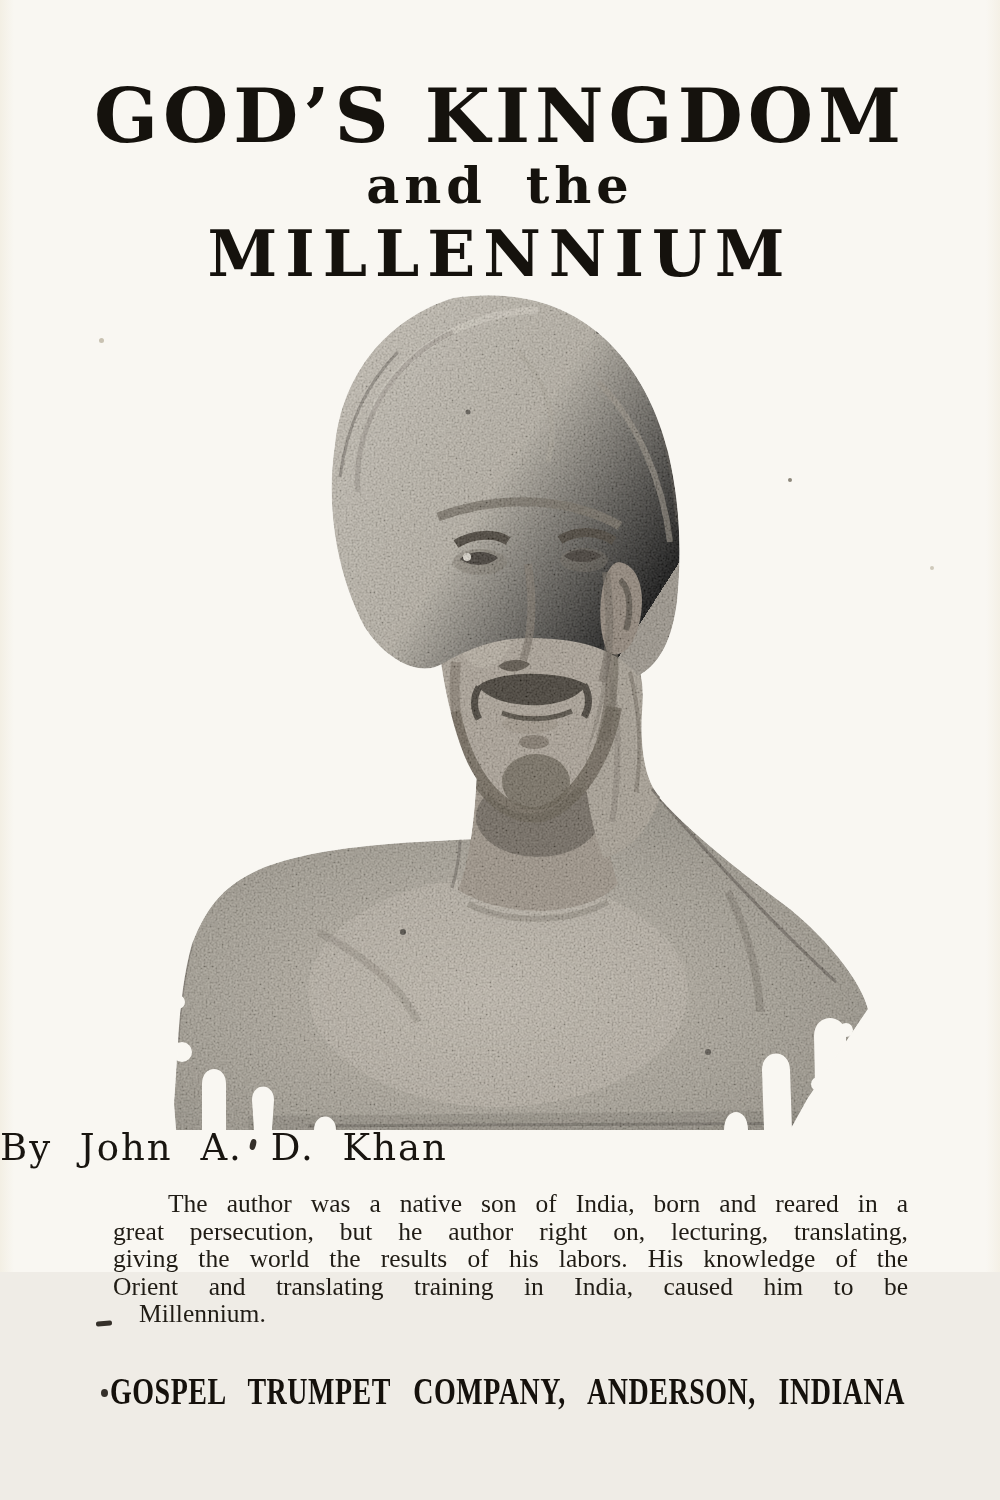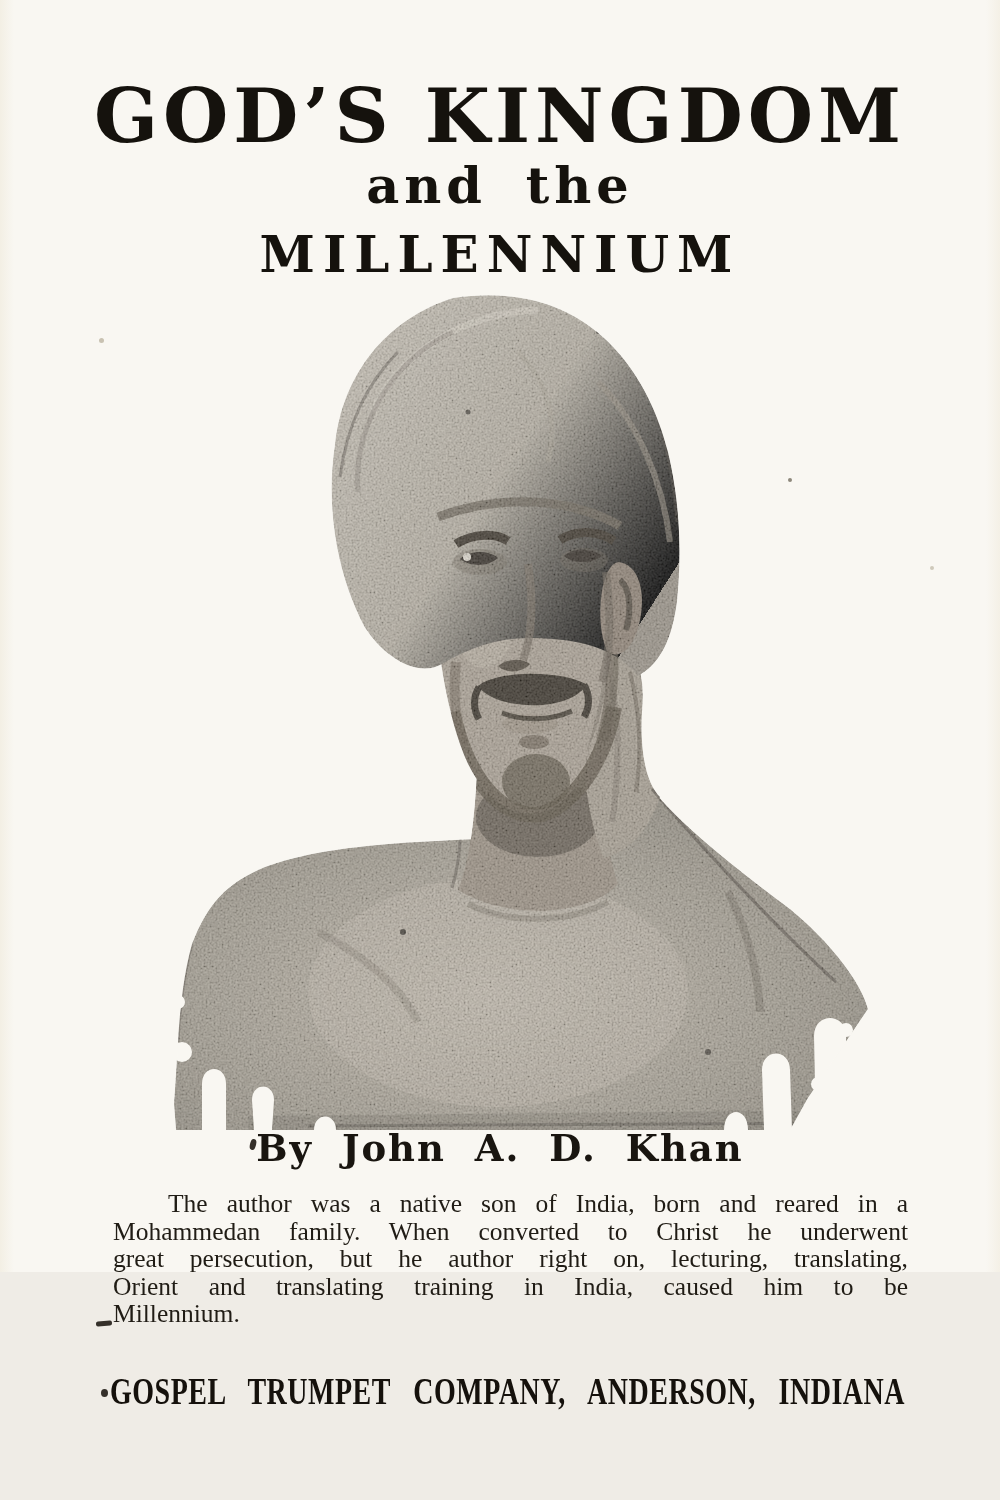--- a/index.html
+++ b/index.html
@@ -16,41 +16,41 @@
     padding-left:38px;
   }
   
   .title{
     position:absolute;top:82px;left:0;width:1000px;
     text-align:center;line-height:69px;
     font-weight:bold;color:#15120d;
   }
   .title .l1{font-size:75px;letter-spacing:5px;}
   .title .l2{font-size:51px;letter-spacing:5px;word-spacing:16px;}
-  .title .l3{font-size:50px;letter-spacing:8px;}
+  .title .l3{font-size:63px;letter-spacing:8px;}
   
   .portrait{
     position:absolute;left:168px;top:292px;width:700px;height:838px;margin:0;
   }
   
   .byline{
     position:absolute;top:1126px;left:0;width:1000px;
-    text-align:center;font-size:37px;font-weight:bold;
+    font-size:37px;font-weight:normal;
     letter-spacing:2px;word-spacing:14px;color:#191510;
   }
   
   .blurb{
     position:absolute;top:1190px;left:113px;width:795px;
     font-family:"Liberation Serif", serif;
     font-size:25.5px;line-height:27.6px;font-weight:normal;
     color:#201c15;
   }
   .blurb .bline{text-align:justify;text-align-last:justify;}
   .blurb .bline.first{text-indent:55px;}
-  .blurb .bline.last{text-align:right;text-align-last:left;}
+  .blurb .bline.last{text-align:right;text-align-last:left;margin-left:26px;}
   
   .publisher{
     position:absolute;top:1372px;left:110px;width:795px;
     font-family:"Liberation Serif", serif;
     font-size:28px;line-height:30px;font-weight:bold;color:#15110c;
     letter-spacing:0.5px;
     text-align:justify;text-align-last:justify;
     transform:scaleY(1.35);transform-origin:left top;
   }
   
@@ -202,22 +202,22 @@
           <circle cx="650" cy="792" r="7"></circle>
         </g>
       </g>
     </svg>
   </figure>
 
   <div class="byline">By John A. D. Khan</div>
 
   <section class="blurb">
     <div class="bline first">The author was a native son of India, born and reared in a</div>
-    <div class="bline">Mohammedan family. When converted to Christ he underwent</div>
     <div class="bline">great persecution, but he author right on, lecturing, translating,</div>
+    <div class="bline">giving the world the results of his labors. His knowledge of the</div>
     <div class="bline">Orient and translating training in India, caused him to be</div>
     <div class="bline last">Millennium.</div>
   </section>
 
   <footer class="publisher">GOSPEL TRUMPET COMPANY, ANDERSON, INDIANA</footer>
 
   <div class="artifact a-dash"></div>
   <div class="artifact a-gospel-dot"></div>
   <div class="artifact a-byline-tick"></div>
   <div class="artifact a-faint1"></div>

